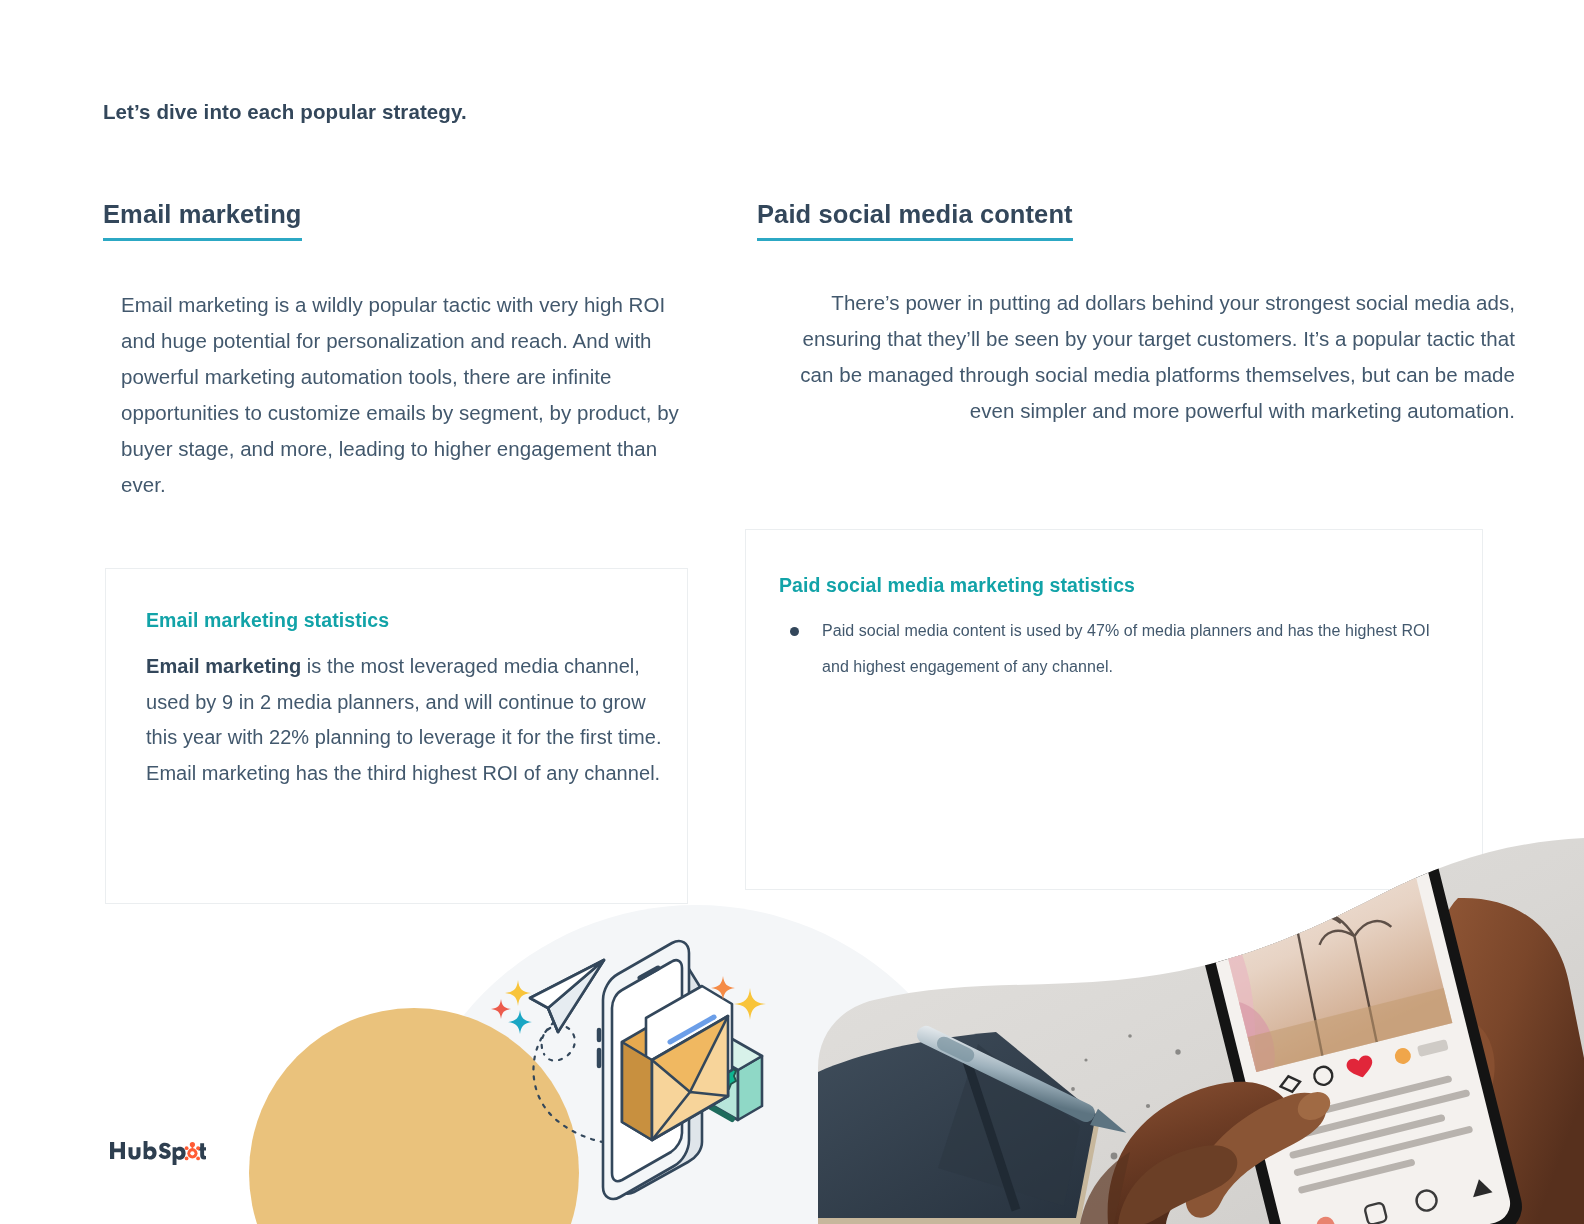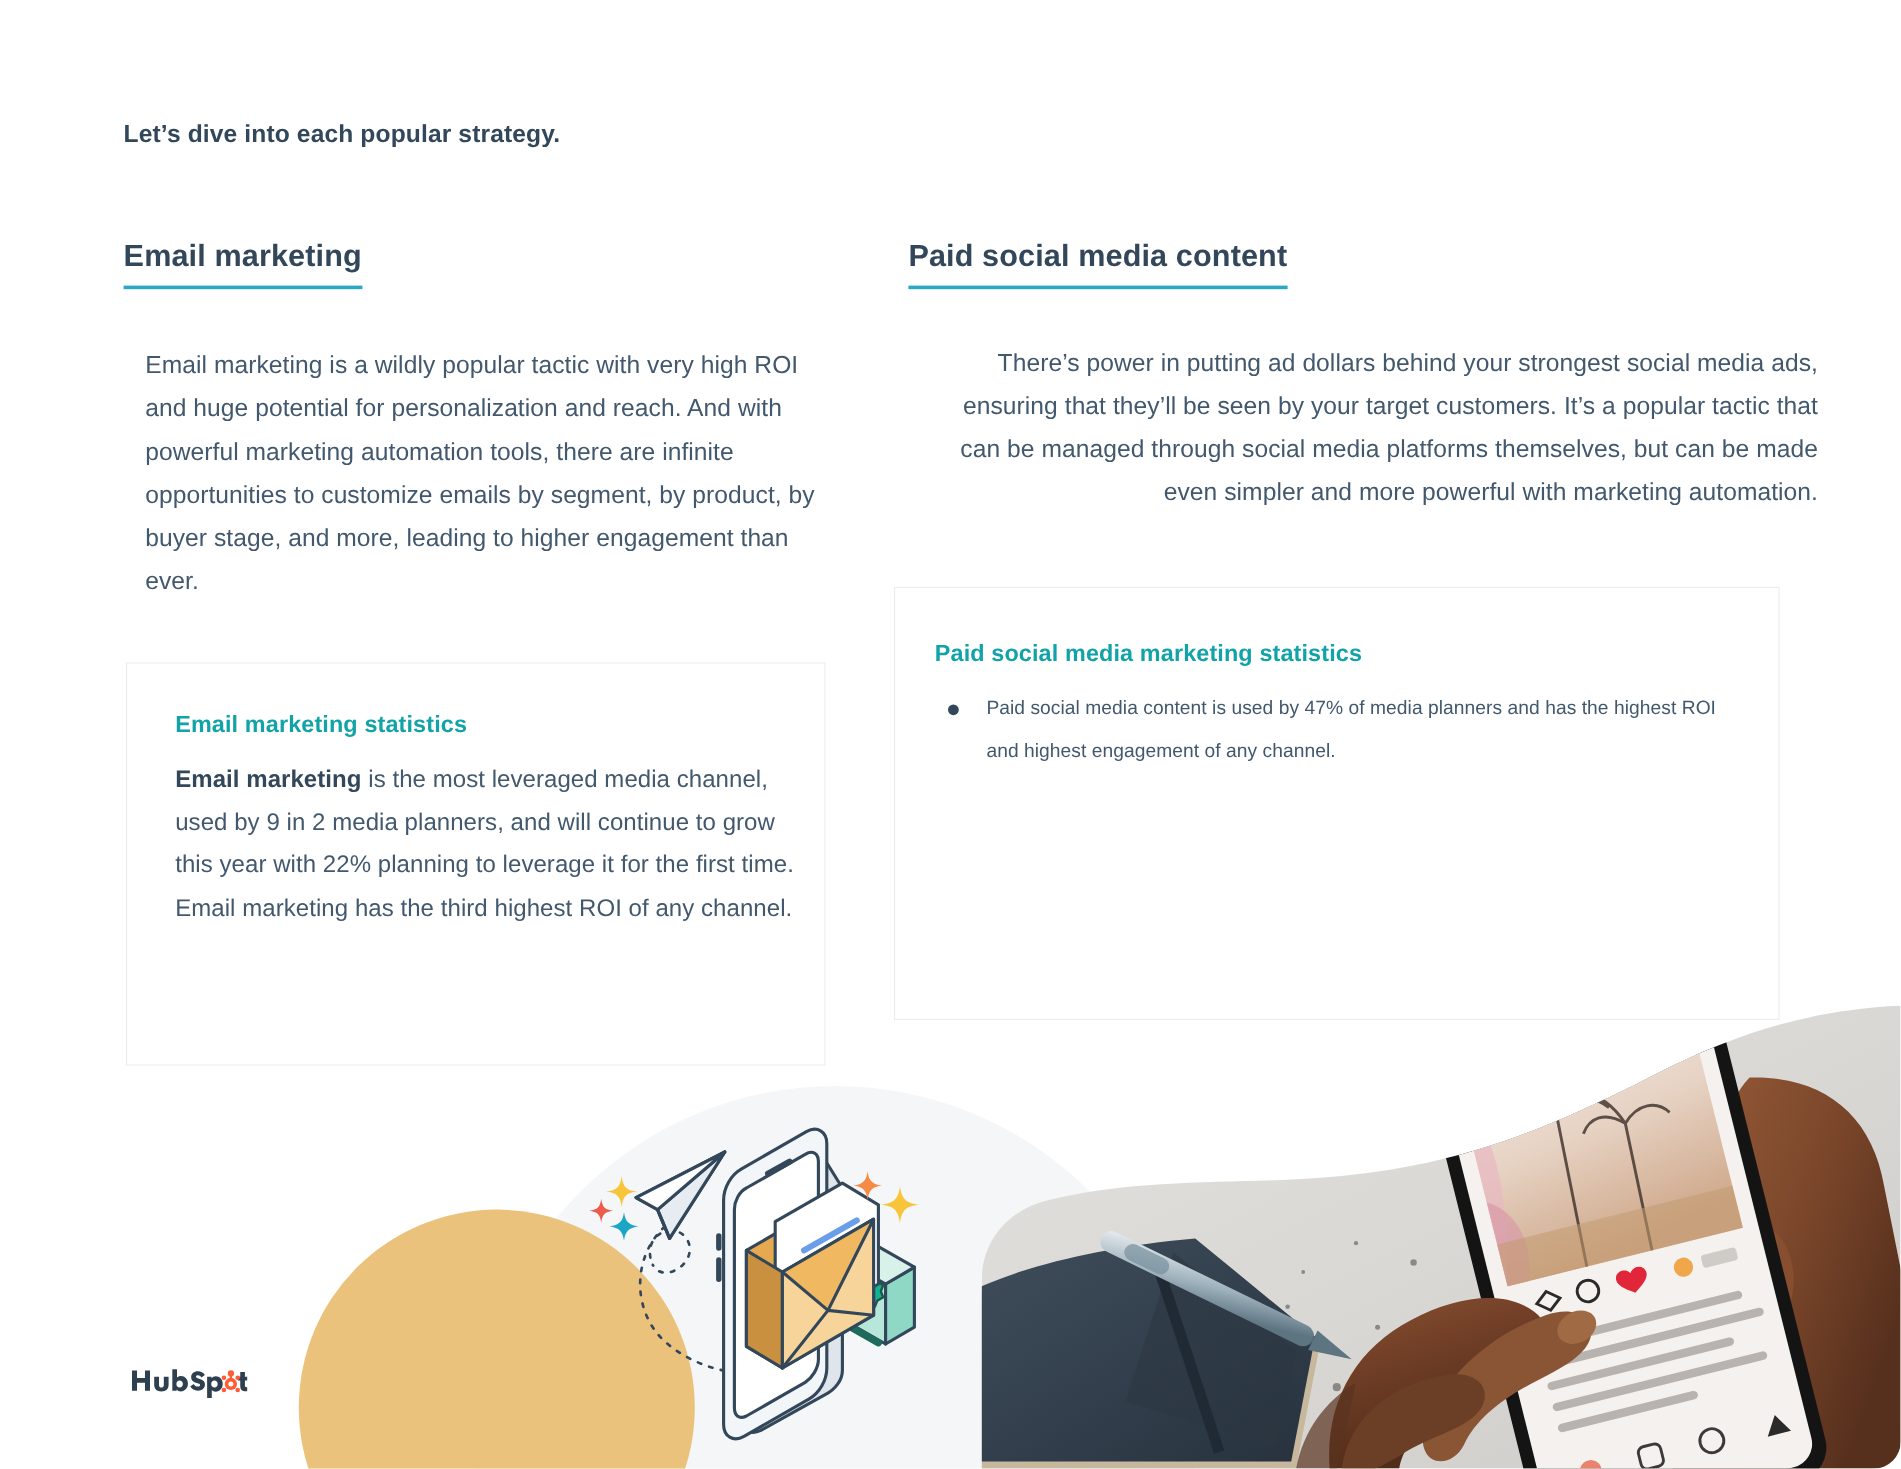--- a/index.html
+++ b/index.html
@@ -10,21 +10,20 @@
   body {
     font-family: "Liberation Sans", sans-serif;
     -webkit-font-smoothing: antialiased;
   }
   #page {
     position: relative;
     width: 1584px;
     height: 1224px;
     overflow: hidden;
     background: #ffffff;
-    border-radius: 23px;
   }
 
   
   .bg-layer { position: absolute; inset: 0; overflow: hidden; pointer-events: none; }
 
   .blob-gray {
     position: absolute;
     left: 396px;
     top: 905px;
     width: 600px;
@@ -80,22 +79,22 @@
   .col-left .body-copy  { margin-top: 46px; width: 570px; }
   .col-right .body-copy { margin-top: 44px; width: 740px; text-align: right; }
 
   
   .stat-box {
     position: absolute;
     box-sizing: border-box;
     border: 1px solid #ebeef0;
     background: rgba(255,255,255,0.92);
   }
-  .stat-box-left  { left: 105px; top: 552px;  width: 583px; height: 336px; }
-  .stat-box-right { left: 745px; top: 489px;  width: 738px; height: 361px; }
+  .stat-box-left  { left: 105px; top: 568px;  width: 583px; height: 336px; }
+  .stat-box-right { left: 745px; top: 529px;  width: 738px; height: 361px; }
 
   .stat-title {
     margin: 0;
     font-size: 19.5px;
     font-weight: bold;
     color: #12a3a8;
     letter-spacing: .1px;
   }
   .stat-box-left  .stat-title { padding: 40px 0 0 40px; }
   .stat-box-right .stat-title { padding: 44px 0 0 33px; }

